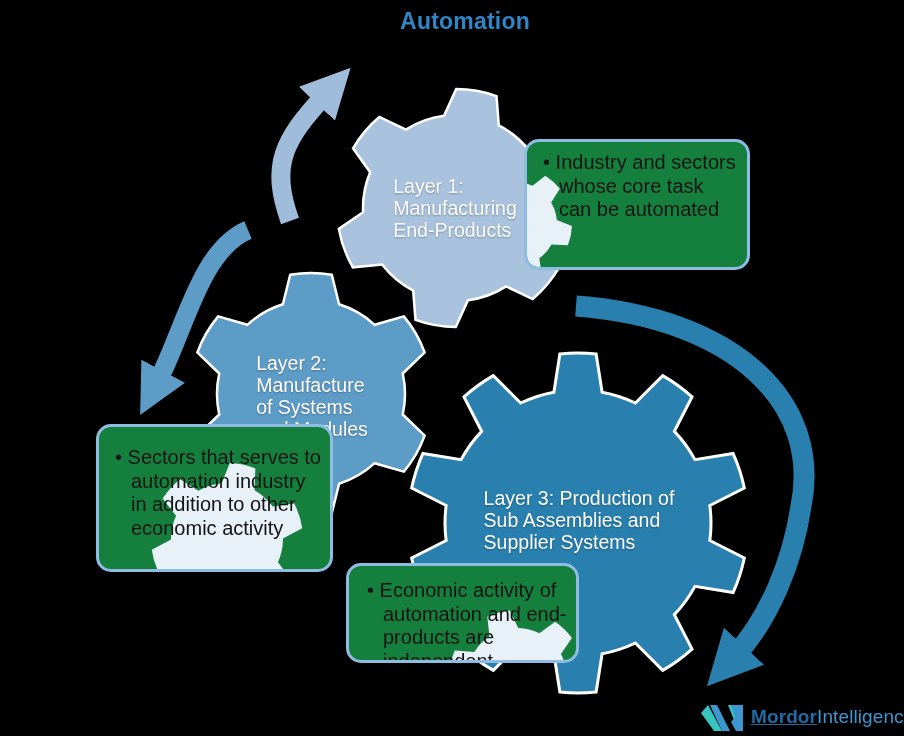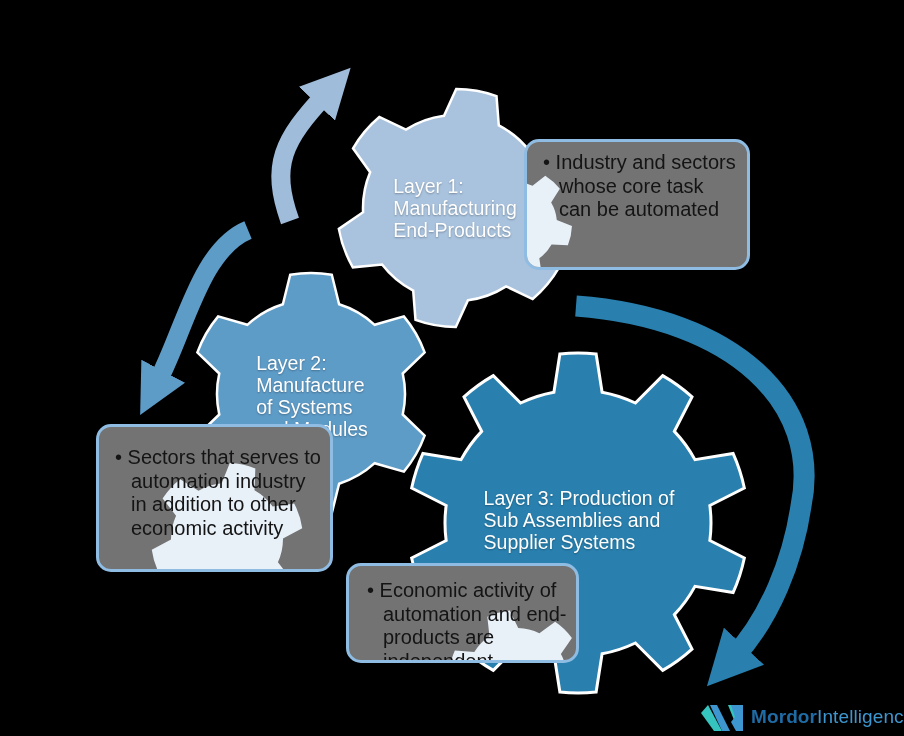--- a/index.html
+++ b/index.html
@@ -4,40 +4,41 @@
 <style>
   html,body{margin:0;padding:0;background:#000;}
   .stage{position:relative;width:904px;height:736px;background:#000;overflow:hidden;
          font-family:"Liberation Sans",sans-serif;}
   .title{position:absolute;left:465px;top:8px;transform:translateX(-50%);
          font-size:23px;font-weight:bold;letter-spacing:0.2px;}
   .gfx{position:absolute;left:0;top:0;}
   .gear-label{position:absolute;transform:translate(-50%,-50%);text-align:left;
               color:#fff;font-size:19.5px;line-height:22px;white-space:nowrap;
               text-shadow:0 1px 2px rgba(0,0,0,.3);}
-  .callout{position:absolute;background:#737373;border:3px solid #8fbce2;
+  .callout{position:absolute;background:#15803d;border:3px solid #8fbce2;
            border-radius:15px;overflow:hidden;box-sizing:border-box;}
   .callout .wm{position:absolute;left:0;top:0;pointer-events:none;}
   .callout-text{position:relative;color:#141414;font-size:20px;line-height:23.5px;
                 padding-left:16px;text-indent:-16px;}
   #box1{left:524px;top:139px;width:226px;height:131px;padding:9px 8px 6px 16px;}
   #box2{left:96px;top:424px;width:237px;height:148px;padding:19px 6px 4px 16px;}
   #box3{left:346px;top:563px;width:233px;height:100px;padding:13px 6px 6px 18px;}
   #lbl1{left:455px;top:208px;}
   #lbl2{left:312px;top:396px;}
   #lbl3{left:579px;top:520px;}
   .logo{position:absolute;left:698px;top:701px;display:flex;align-items:center;}
   .logo-text{font-size:19px;margin-left:7px;letter-spacing:0.1px;}
   .logo-bold{font-weight:bold;}
 </style>
 </head>
 <body>
 
 <div class="stage">
 
+  <div class="title" id="title" style="color: rgb(46, 134, 198);">Automation</div>
 
   <svg class="gfx" width="904" height="736" viewBox="0 0 904 736">
     <defs>
       <marker id="mk-light" markerWidth="2.6" markerHeight="2.6" refX="0.7" refY="1.3" orient="auto">
         <path d="M0,0 L2.6,1.3 L0,2.6 Z" id="mk-light-p" fill="#9FBCDB"></path>
       </marker>
       <marker id="mk-medium" markerWidth="2.6" markerHeight="2.6" refX="0.7" refY="1.3" orient="auto">
         <path d="M0,0 L2.6,1.3 L0,2.6 Z" id="mk-medium-p" fill="#5E9CC8"></path>
       </marker>
       <marker id="mk-dark" markerWidth="2.6" markerHeight="2.6" refX="0.7" refY="1.3" orient="auto">
@@ -90,16 +91,16 @@
     <div class="callout-text"><span>•</span> <span>Economic activity of automation and end-products are independent</span></div>
   </div>
 
   <div class="logo">
     <svg width="46" height="31" viewBox="0 0 46 31">
       <polygon id="lg-teal1" points="3,12 10,4 24,30 16,30" fill="#35C4BE"></polygon>
       <polygon id="lg-blue1" points="12,4 19,4 32,30 24,30" fill="#3D96D0"></polygon>
       <polygon id="lg-teal2" points="30,4 34,4 40,15 36,19" fill="#35C4BE"></polygon>
       <polygon id="lg-blue2" points="33,4 45,4 45,30 38,30 33,21 37,16" fill="#3D96D0"></polygon>
     </svg>
-    <div class="logo-text"><span class="logo-bold" id="logo-bold" style="color: rgb(31, 107, 165);">Mordor</span><span class="logo-light" id="logo-light" style="color: rgb(61, 150, 208);">Intelligence</span></div>
+    <div class="logo-text"><span class="logo-bold" id="logo-bold" style="color: rgb(31, 107, 165); text-decoration: underline;">Mordor</span><span class="logo-light" id="logo-light" style="color: rgb(61, 150, 208);">Intelligence</span></div>
   </div>
 
 </div>
 
 </body></html>

